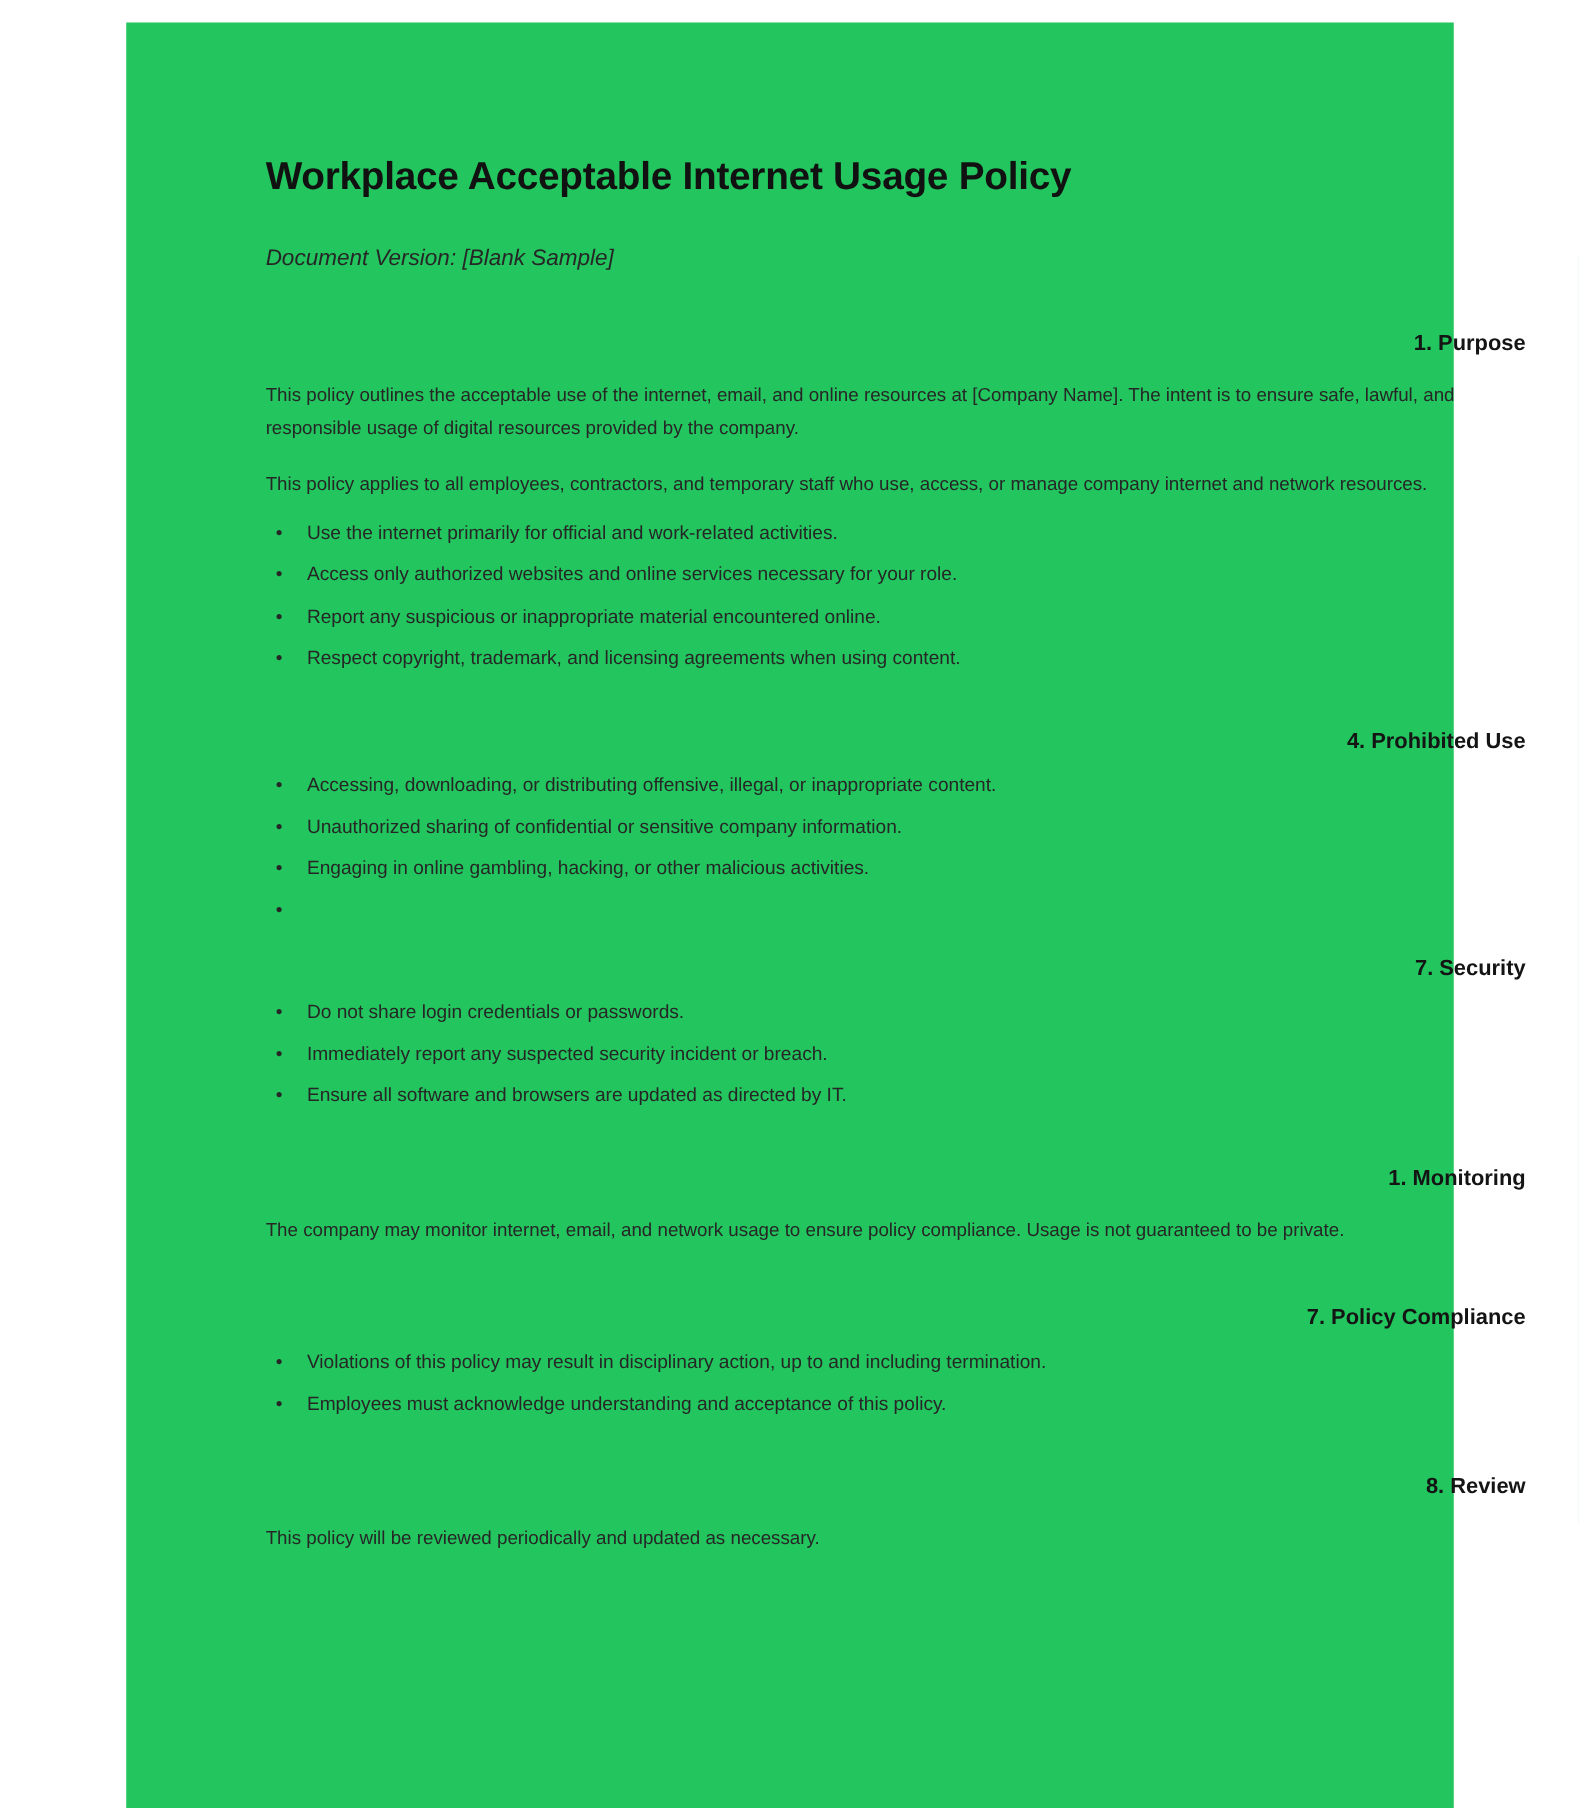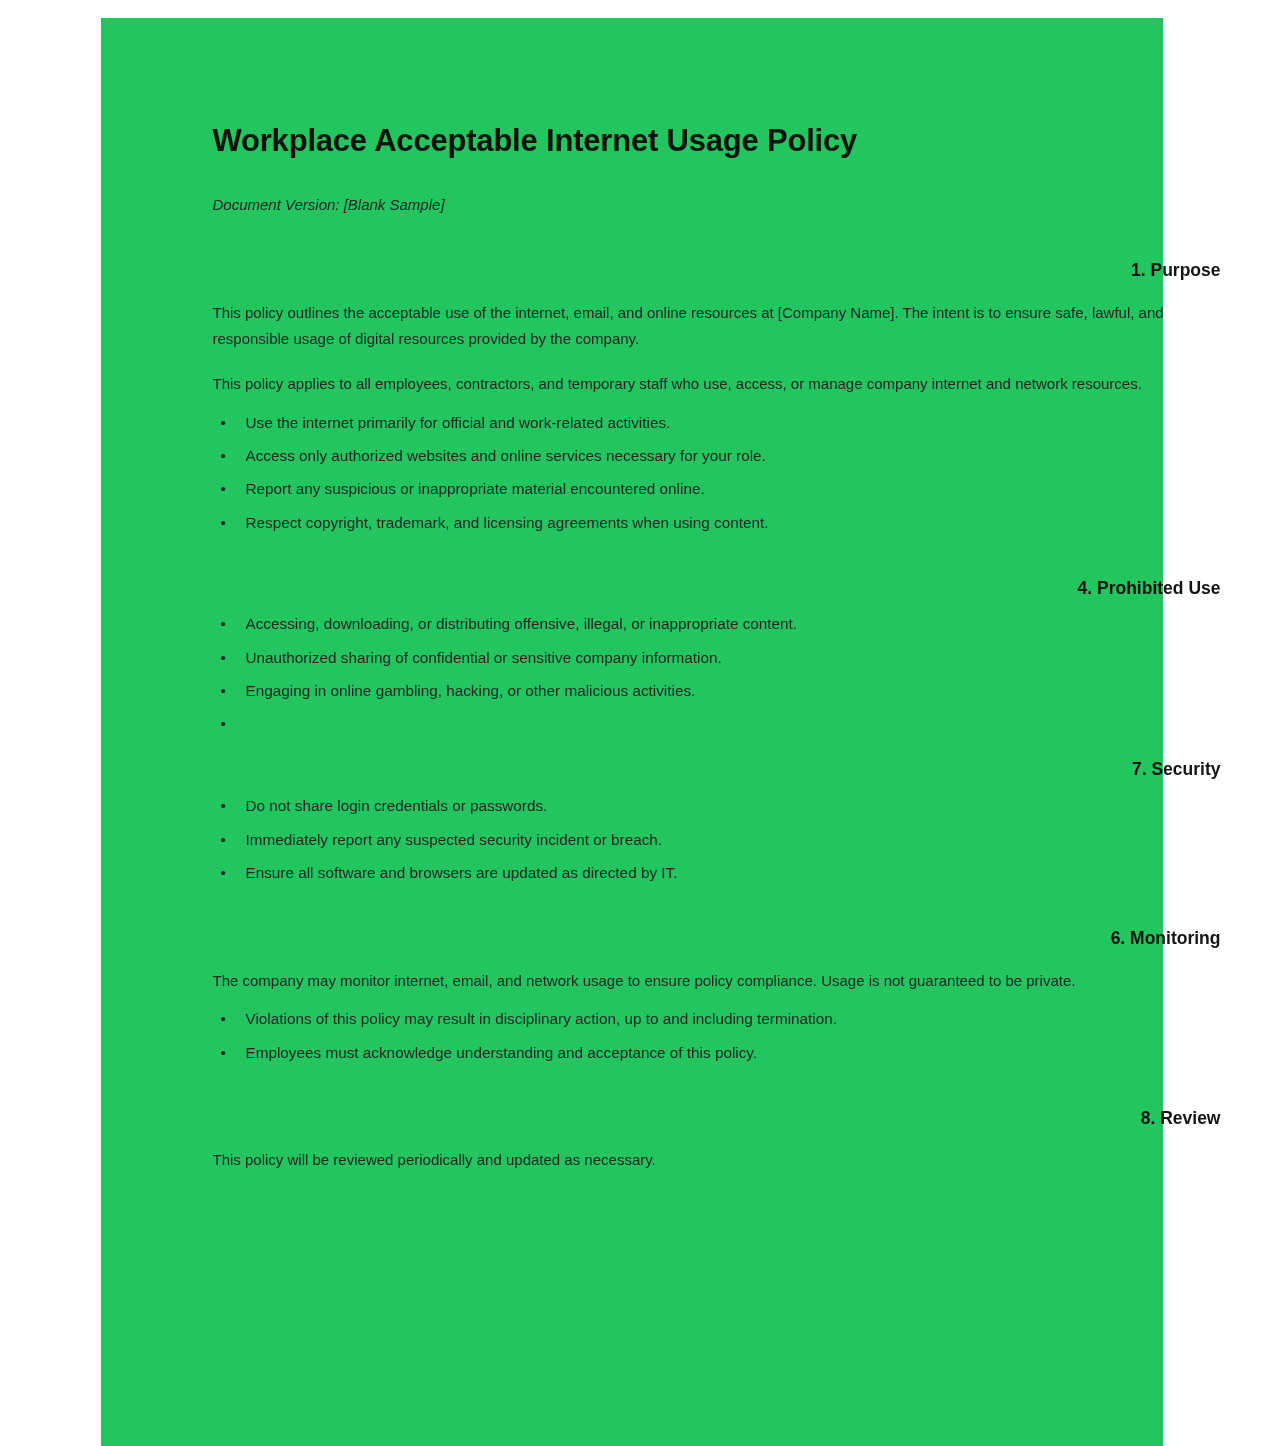--- a/index.html
+++ b/index.html
@@ -31,21 +31,21 @@
     font-size: 31px;
     font-weight: bold;
     letter-spacing: -0.2px;
     color: #111111;
     margin: 0;
     padding-top: 104px;
     line-height: 1.25;
   }
   .doc-subtitle {
     font-style: italic;
-    font-size: 15px;
+    font-size: 18px;
     color: #1f1f1f;
     margin: 0;
     padding-top: 33px;
     line-height: 1.4;
   }
   .section {
     margin: 0;
   }
   .section-heading {
     font-size: 17.5px;
@@ -129,24 +129,25 @@
         </section>
         <section class="section">
           <h2 class="section-heading" style="color: rgb(20, 20, 20);">7. Security</h2>
           <ul class="section-list">
             <li style="color: rgb(38, 38, 38);"><span class="bullet">•</span><span class="item-text">Do not share login credentials or passwords.</span></li>
             <li style="color: rgb(38, 38, 38);"><span class="bullet">•</span><span class="item-text">Immediately report any suspected security incident or breach.</span></li>
             <li style="color: rgb(38, 38, 38);"><span class="bullet">•</span><span class="item-text">Ensure all software and browsers are updated as directed by IT.</span></li>
           </ul>
         </section>
         <section class="section">
-          <h2 class="section-heading" style="color: rgb(20, 20, 20);">6. Monitoring</h2>
+          <h2 class="section-heading" style="color: rgb(20, 20, 20);">1. Monitoring</h2>
           <p class="section-para" style="color: rgb(38, 38, 38);">The company may monitor internet, email, and network usage to ensure policy compliance. Usage is not guaranteed to be private.</p>
         </section>
         <section class="section">
+          <h2 class="section-heading" style="color: rgb(20, 20, 20);">7. Policy Compliance</h2>
           <ul class="section-list">
             <li style="color: rgb(38, 38, 38);"><span class="bullet">•</span><span class="item-text">Violations of this policy may result in disciplinary action, up to and including termination.</span></li>
             <li style="color: rgb(38, 38, 38);"><span class="bullet">•</span><span class="item-text">Employees must acknowledge understanding and acceptance of this policy.</span></li>
           </ul>
         </section>
         <section class="section">
           <h2 class="section-heading" style="color: rgb(20, 20, 20);">8. Review</h2>
           <p class="section-para" style="color: rgb(38, 38, 38);">This policy will be reviewed periodically and updated as necessary.</p>
         </section>
       </div>

